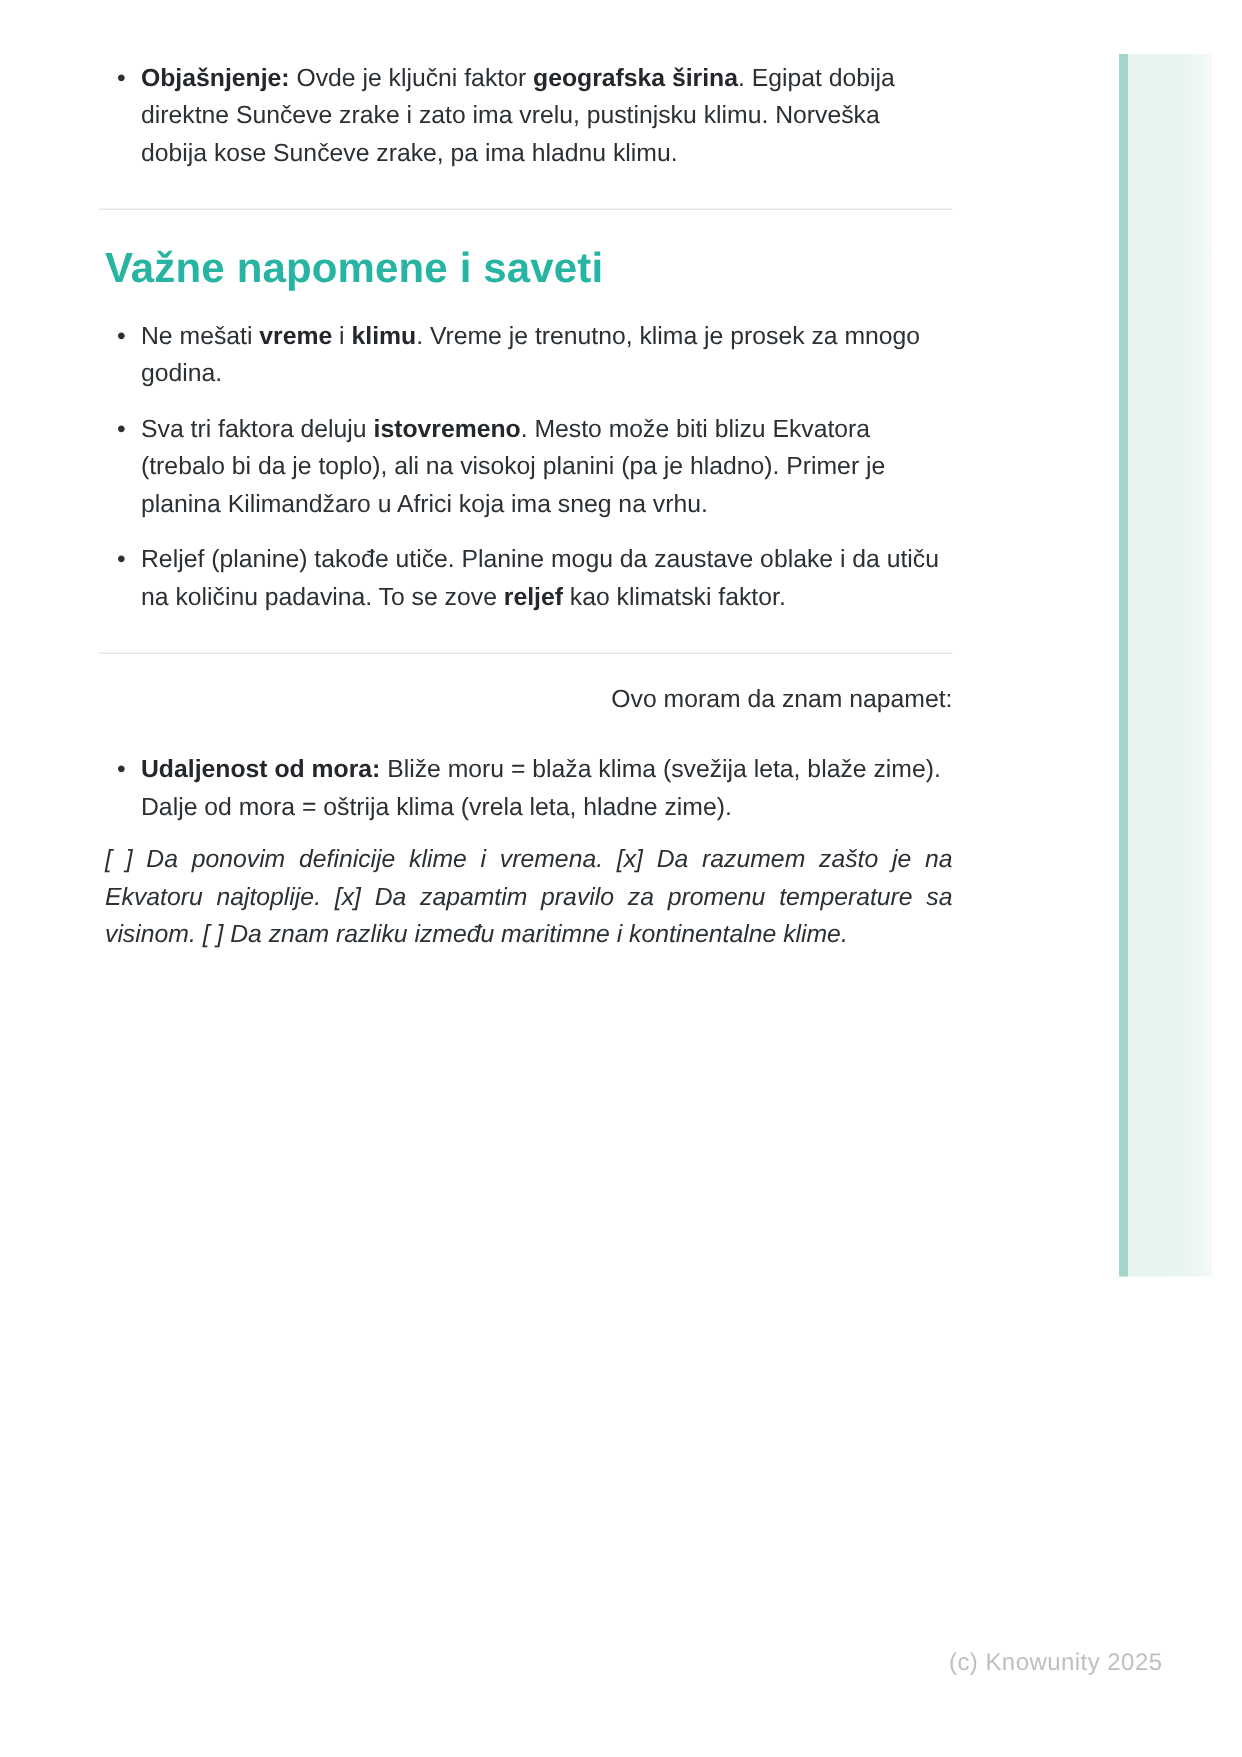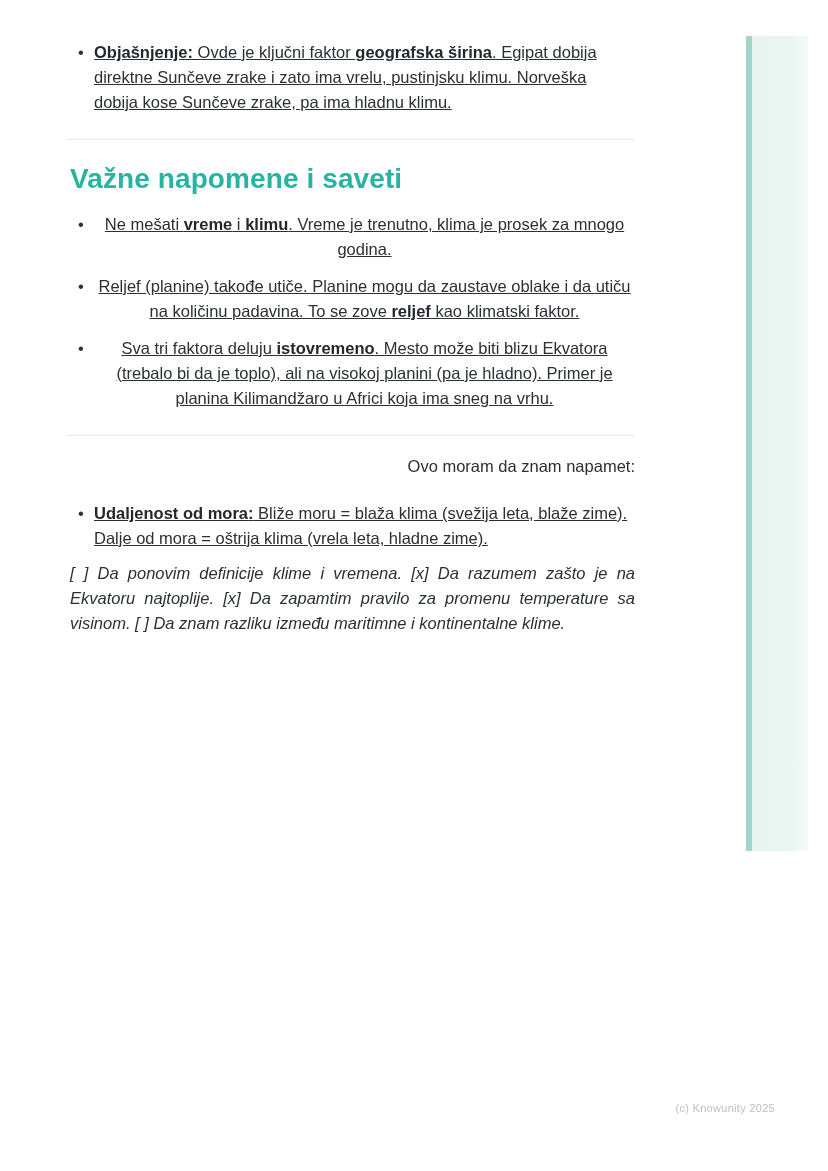--- a/index.html
+++ b/index.html
@@ -32,21 +32,20 @@
     position: absolute;
     left: 70px; top: 40px;
     width: 565px;
     color: #2b3035;
     font-size: 16.5px;
     line-height: 25px;
   }
   ul.bullets {
     list-style: none;
     padding-left: 24px;
-    text-decoration: underline;
   }
   ul.bullets li {
     position: relative;
     margin-bottom: 12px;
   }
   ul.bullets li::before {
     content: "\2022";
     position: absolute;
     left: -16px;
     top: 0;
@@ -61,33 +60,33 @@
     width: 569px;
   }
   h2.section-heading {
     margin-top: 24px;
     font-size: 28px;
     line-height: 30px;
     font-weight: 700;
     color: #27b4a2;
     letter-spacing: 0.1px;
   }
-  .heading-gap { margin-top: 18px; text-align: center; }
+  .heading-gap { margin-top: 18px; }
   p.intro { margin-top: 18px; text-align: right; }
   ul.second-gap { margin-top: 22px; }
   p.checklist {
     margin-top: 10px;
     text-align: justify;
     font-style: italic;
   }
   .footer {
     position: absolute;
     top: 1101px;
     right: 53px;
-    font-size: 11px;
+    font-size: 16px;
     line-height: 15px;
     color: #bcc0c2;
     letter-spacing: 0.3px;
   }
 </style>
 </head>
 <body>
 
 <div class="page">
 
@@ -100,22 +99,22 @@
     <ul class="bullets">
       <li><b>Objašnjenje:</b><span> Ovde je ključni faktor </span><b>geografska širina</b><span>. Egipat dobija direktne Sunčeve zrake i zato ima vrelu, pustinjsku klimu. Norveška dobija kose Sunčeve zrake, pa ima hladnu klimu.</span></li>
     </ul>
 
     <hr class="divider">
 
     <h2 class="section-heading">Važne napomene i saveti</h2>
 
     <ul class="bullets heading-gap">
       <li><span>Ne mešati </span><b>vreme</b><span> i </span><b>klimu</b><span>. Vreme je trenutno, klima je prosek za mnogo godina.</span></li>
+      <li><span>Sva tri faktora deluju </span><b>istovremeno</b><span>. Mesto može biti blizu Ekvatora (trebalo bi da je toplo), ali na visokoj planini (pa je hladno). Primer je planina Kilimandžaro u Africi koja ima sneg na vrhu.</span></li>
       <li><span>Reljef (planine) takođe utiče. Planine mogu da zaustave oblake i da utiču na količinu padavina. To se zove </span><b>reljef</b><span> kao klimatski faktor.</span></li>
-      <li><span>Sva tri faktora deluju </span><b>istovremeno</b><span>. Mesto može biti blizu Ekvatora (trebalo bi da je toplo), ali na visokoj planini (pa je hladno). Primer je planina Kilimandžaro u Africi koja ima sneg na vrhu.</span></li>
     </ul>
 
     <hr class="divider">
 
 
     <p class="intro">Ovo moram da znam napamet:</p>
 
     <ul class="bullets second-gap">
       <li><b>Udaljenost od mora:</b><span> Bliže moru = blaža klima (svežija leta, blaže zime). Dalje od mora = oštrija klima (vrela leta, hladne zime).</span></li>
     </ul>

